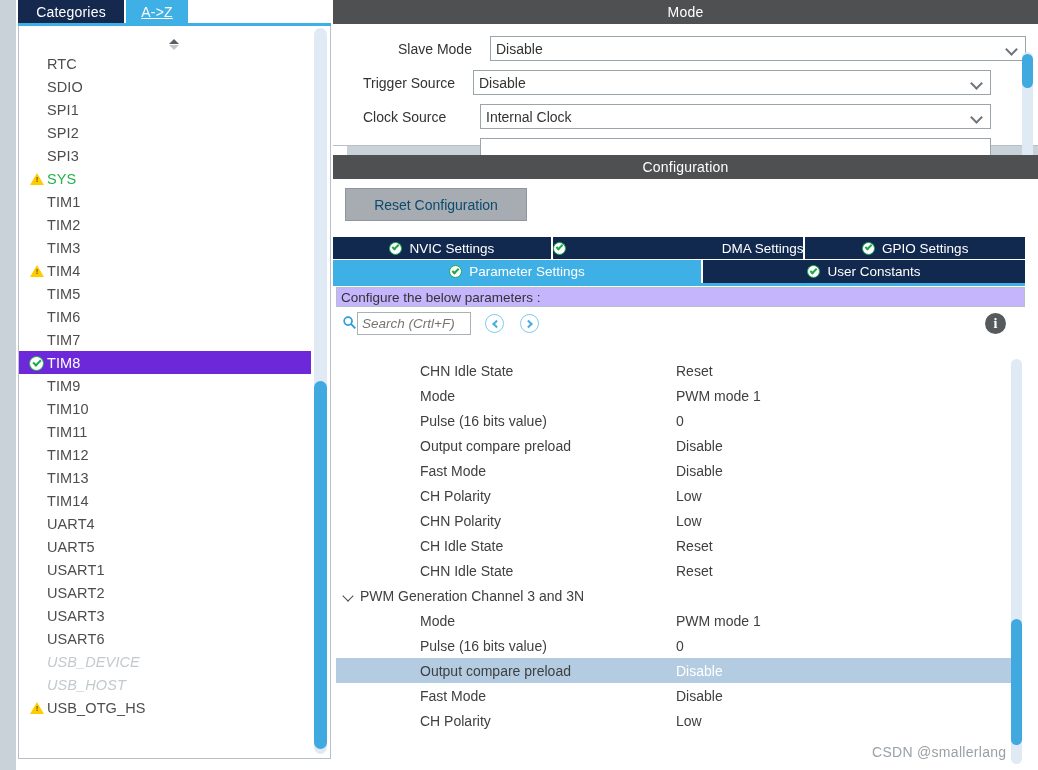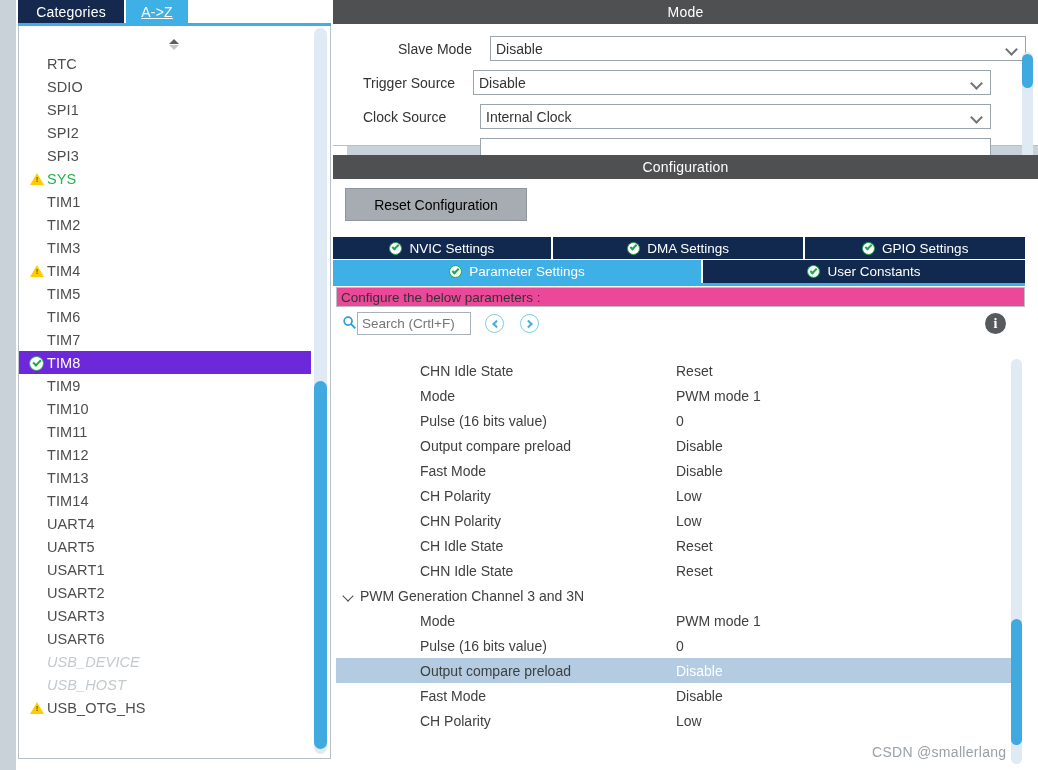--- a/index.html
+++ b/index.html
@@ -106,56 +106,56 @@
   .chev { position: absolute; right: 9px; top: 8px; width: 9px; height: 9px;
           border-right: 2px solid #6d7479; border-bottom: 2px solid #6d7479; transform: rotate(45deg); }
 
   #mode-sb-track { position: absolute; right: 5px; top: 28px; width: 11px; height: 112px; background: #dfeaf4; border-radius: 6px; }
   #mode-sb-thumb { position: absolute; right: 5px; top: 30px; width: 11px; height: 34px; background: #3fa9e0; border-radius: 6px; }
 
   #config-body { position: absolute; left: 0; top: 179px; width: 705px; height: 591px; background: #ffffff; }
 
   #reset-btn {
     position: absolute; left: 12px; top: 9px; width: 182px; height: 33px; background: #a6acb1;
-    color: #000000; font-size: 14px; display: flex; align-items: center; justify-content: center;
+    color: #0c4a6e; font-size: 14px; display: flex; align-items: center; justify-content: center;
     border: 1px solid #8f969b; cursor: default; user-select: none;
   }
 
   #tabs-row1 { position: absolute; left: 0; top: 58px; width: 692px; height: 22px; display: flex; }
   #tabs-row2 { position: absolute; left: 0; top: 81px; width: 692px; height: 23px; display: flex; }
   .ctab {
     display: flex; align-items: center; justify-content: center; gap: 7px;
     background: #11294f; color: #ffffff; font-size: 13.5px; cursor: pointer; user-select: none;
     border-right: 2px solid #ffffff;
   }
   .ctab.active { background: #3fb0e5; }
   .ctab .gcheck {
     width: 13px; height: 13px; border-radius: 50%; background: #ffffff; border: 1px solid #1aa84a;
     display: flex; align-items: center; justify-content: center; flex: 0 0 13px;
   }
   .ctab .gcheck::after {
     content: ""; width: 5px; height: 2px; border-left: 2px solid #1aa84a; border-bottom: 2px solid #1aa84a;
     transform: rotate(-45deg) translate(1px, -1px);
   }
-  #tab-nvic { width: 231px; } #tab-dma { width: 266px; } #tab-gpio { width: 231px; border-right: none; }
+  #tab-nvic { width: 231px; } #tab-dma { width: 266px; justify-content: space-between; } #tab-gpio { width: 231px; border-right: none; }
   #tab-param { width: 370px; } #tab-uconst { width: 322px; border-right: none; }
   #tabs-underline { position: absolute; left: 0; top: 104px; width: 692px; height: 3px; background: #3fb0e5; }
 
   #configure-bar {
     position: absolute; left: 3px; top: 108px; width: 689px; height: 20px;
-    border: 1px solid #b7c0c7; background: #ec4899; display: flex; align-items: center;
+    border: 1px solid #b7c0c7; background: #c4b5fd; display: flex; align-items: center;
     padding-left: 4px; font-size: 13.5px; color: #333333;
   }
 
   #search-row { position: absolute; left: 0; top: 131px; width: 692px; height: 27px; }
   #search-icon { position: absolute; left: 9px; top: 5px; width: 15px; height: 15px; }
   #search-input {
     position: absolute; left: 24px; top: 2px; width: 114px; height: 23px;
     border: 1px solid #a9b2b8; background: #ffffff; font-family: "Liberation Sans", sans-serif;
-    font-size: 13.5px; color: #9aa1a6; padding-left: 4px; outline: none;
+    font-size: 13.5px; font-style: italic; color: #9aa1a6; padding-left: 4px; outline: none;
   }
   .navarrow { position: absolute; top: 4px; width: 19px; height: 19px; border-radius: 50%;
               border: 1.5px solid #7ecaee; display: flex; align-items: center; justify-content: center; cursor: pointer; }
   #nav-prev { left: 152px; } #nav-next { left: 187px; }
   .navarrow .ar { width: 6px; height: 6px; border-left: 2px solid #4aaedd; border-bottom: 2px solid #4aaedd; }
   #nav-prev .ar { transform: rotate(45deg) translate(1px,-1px); }
   #nav-next .ar { transform: rotate(-135deg) translate(1px,-1px); }
   #info-icon { position: absolute; left: 652px; top: 3px; width: 21px; height: 21px; border-radius: 50%;
                background: #565a5d; color: #ffffff; font-size: 14px; font-weight: bold; font-family: "Liberation Serif", serif;
                display: flex; align-items: center; justify-content: center; cursor: pointer; }

